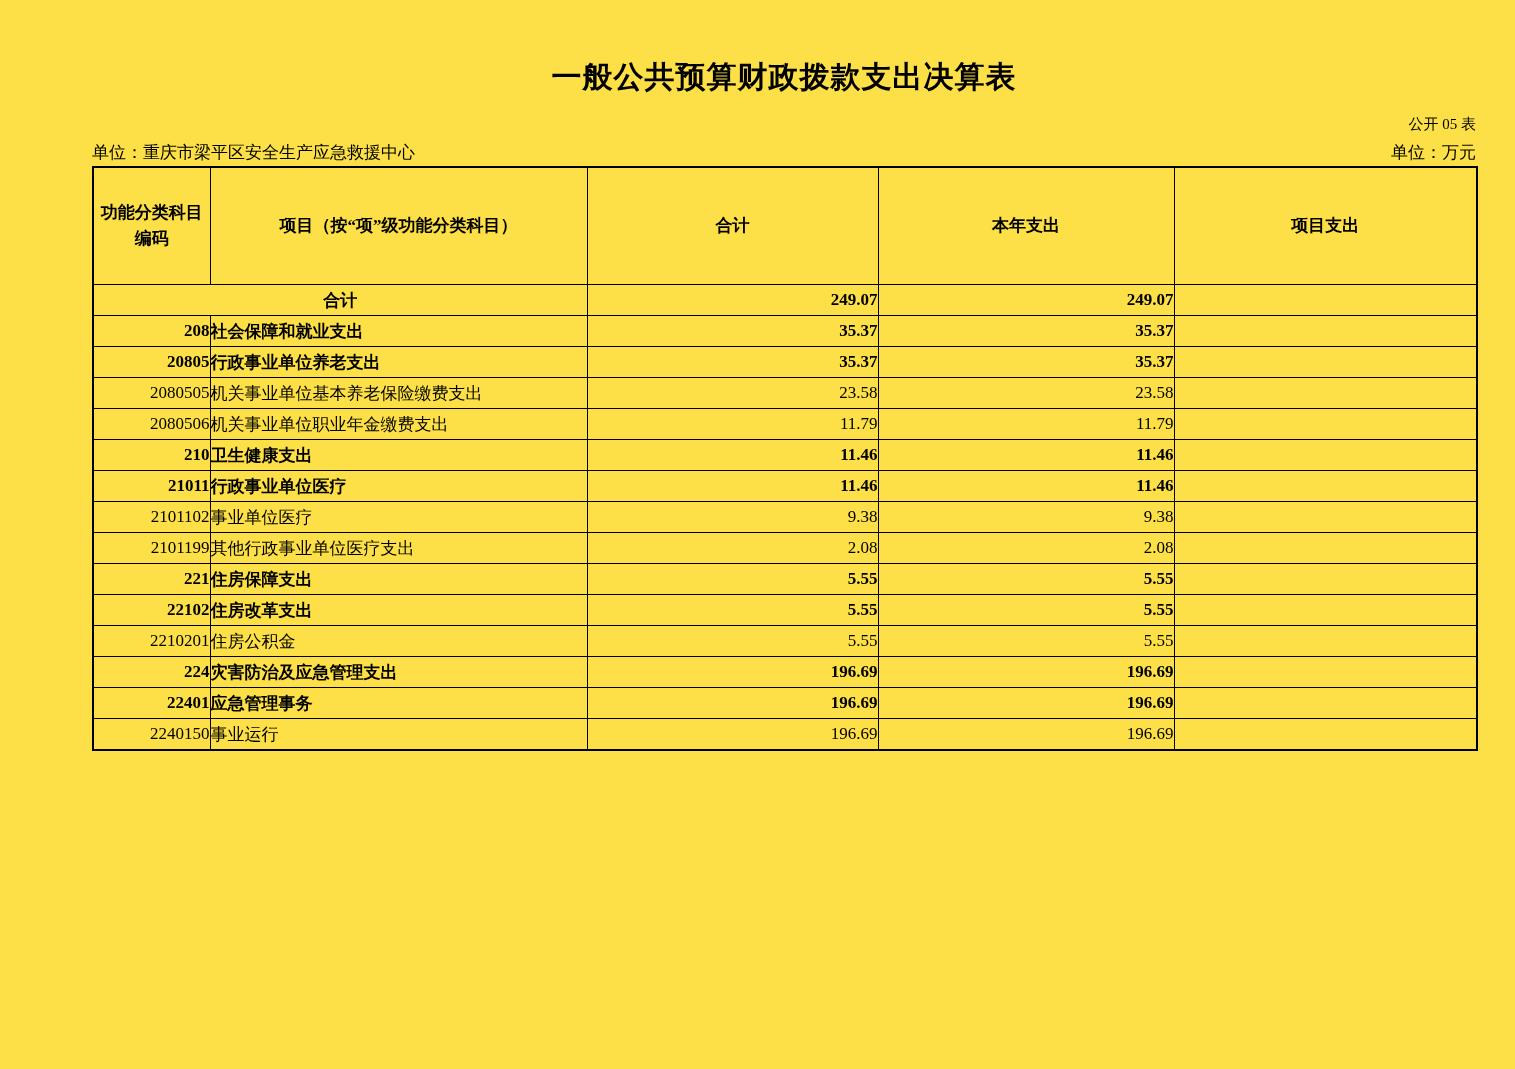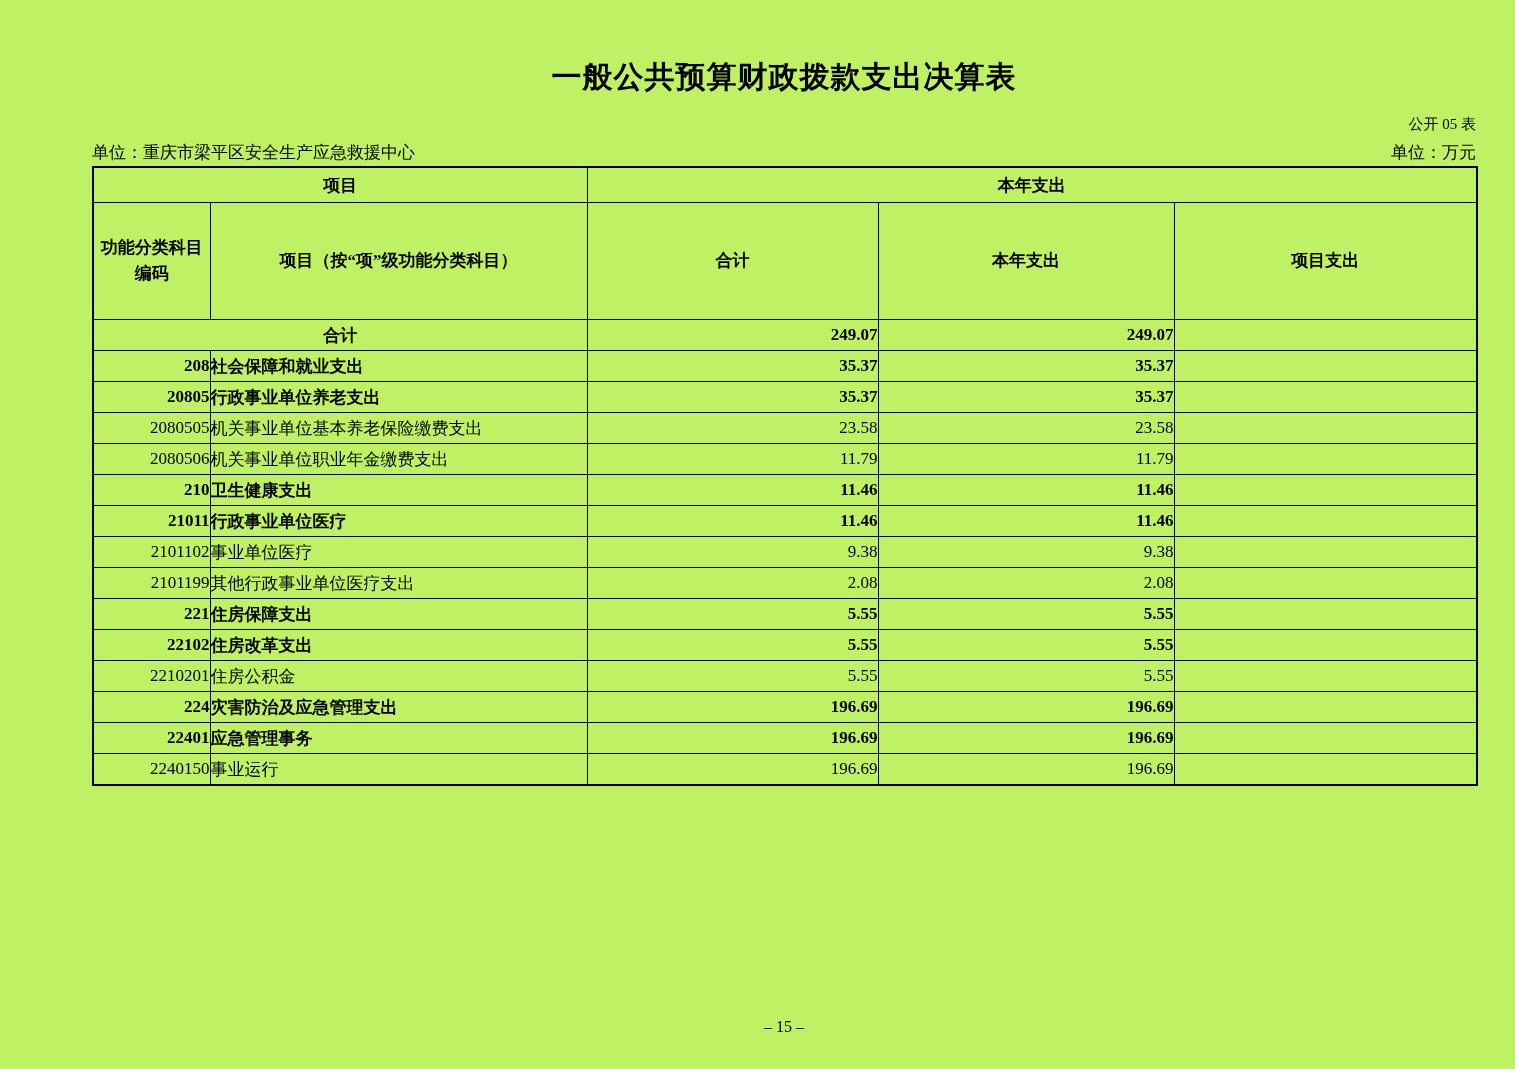--- a/index.html
+++ b/index.html
@@ -6,21 +6,21 @@
     margin: 0;
     padding: 0;
     background: #ffffff;
     font-family: "Liberation Serif", "DejaVu Serif", serif;
     color: #000;
   }
   .page {
     position: relative;
     width: 1515px;
     height: 1069px;
-    background: #bef264;
+    background: #fde047;
     overflow: hidden;
   }
   .doc-title {
     margin: 0;
     padding-top: 56px;
     margin-left: 92px;
     width: 1384px;
     text-align: center;
     font-size: 30px;
     font-weight: bold;
@@ -97,24 +97,20 @@
 
   <table class="budget">
     <colgroup>
       <col style="width:117px">
       <col style="width:377px">
       <col style="width:291px">
       <col style="width:296px">
       <col style="width:303px">
     </colgroup>
     <thead>
-      <tr class="hdr-row1">
-        <th colspan="2">项目</th>
-        <th colspan="3">本年支出</th>
-      </tr>
       <tr class="hdr-row2">
         <th>
           <span>功能分类科目</span><br>
           <span>编码</span>
         </th>
         <th>项目（按“项”级功能分类科目）</th>
         <th>合计</th>
         <th>本年支出</th>
         <th>项目支出</th>
       </tr>
@@ -221,15 +217,14 @@
       <tr>
         <td class="code">2240150</td>
         <td class="name">事业运行</td>
         <td class="num">196.69</td>
         <td class="num">196.69</td>
         <td class="num"></td>
       </tr>
     </tbody>
   </table>
 
-  <div class="page-number">–  15  –</div>
 
 </div>
 
 </body></html>

